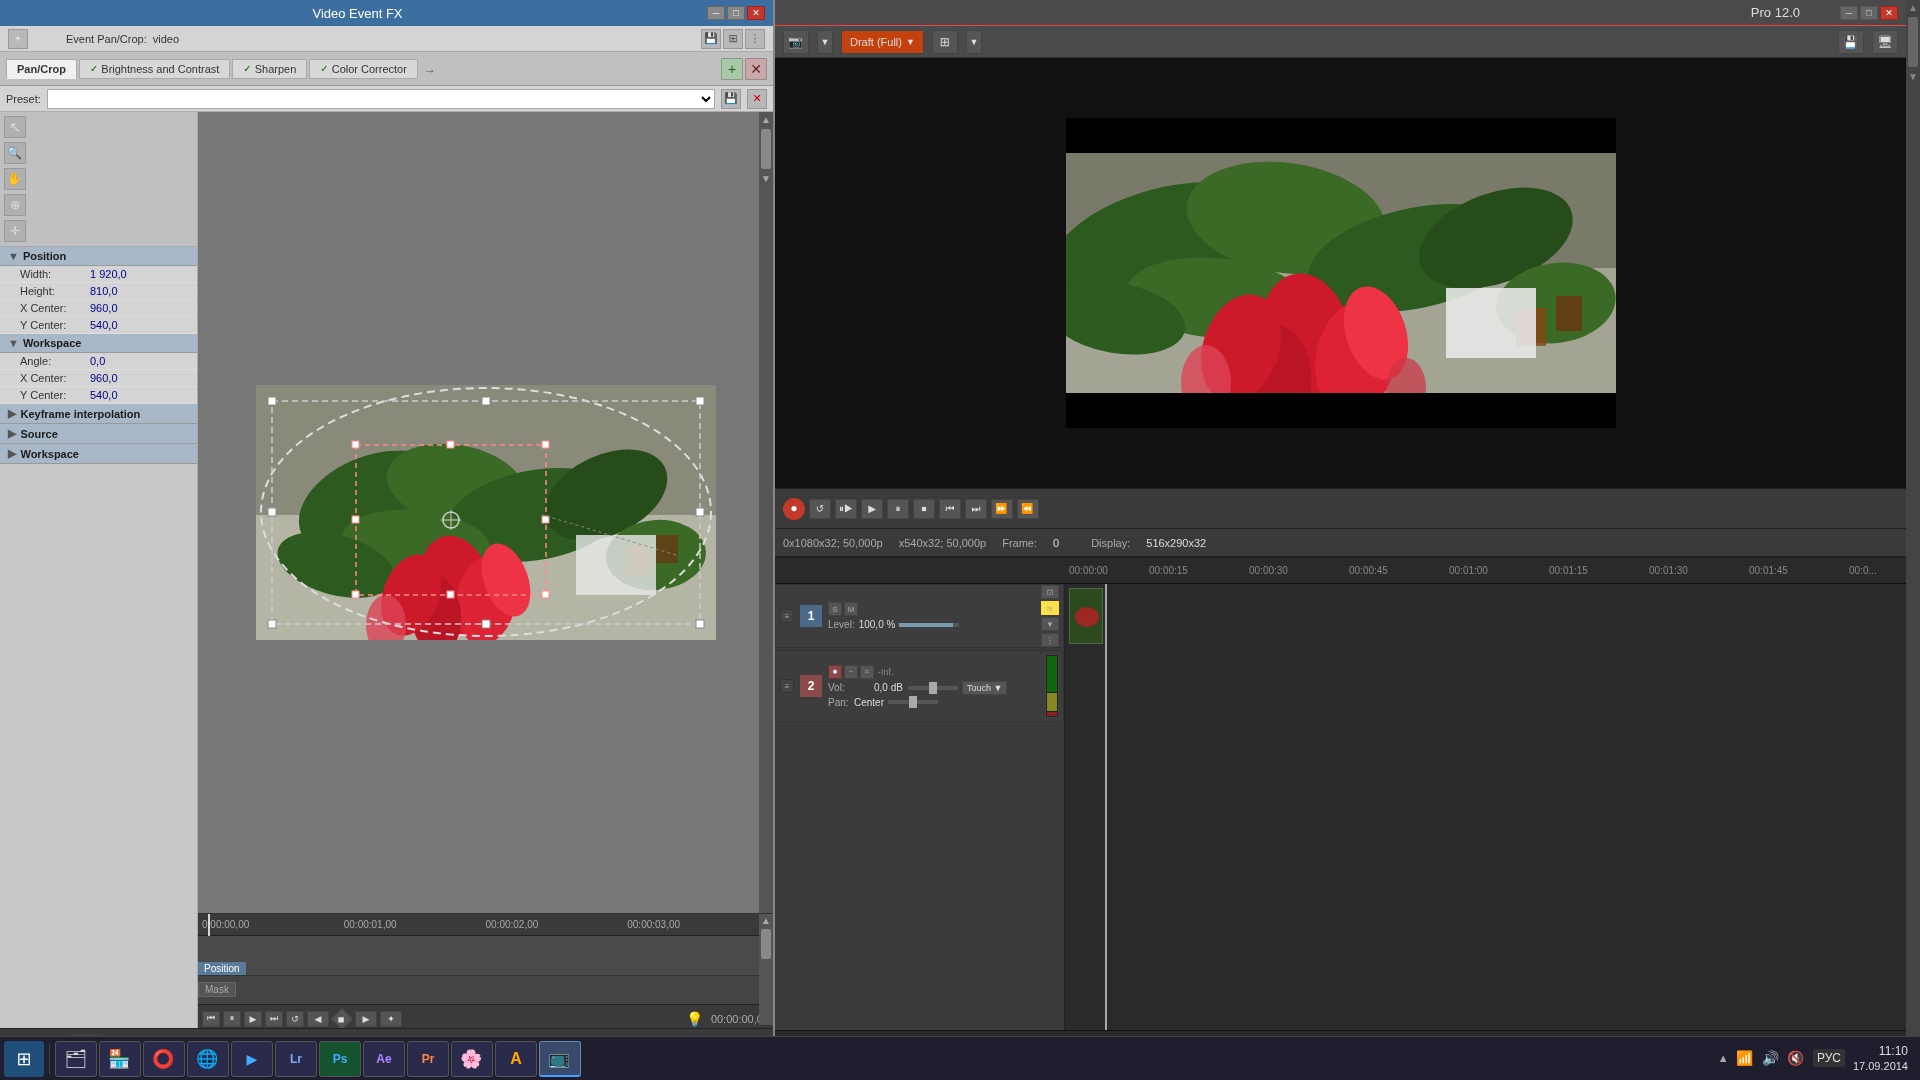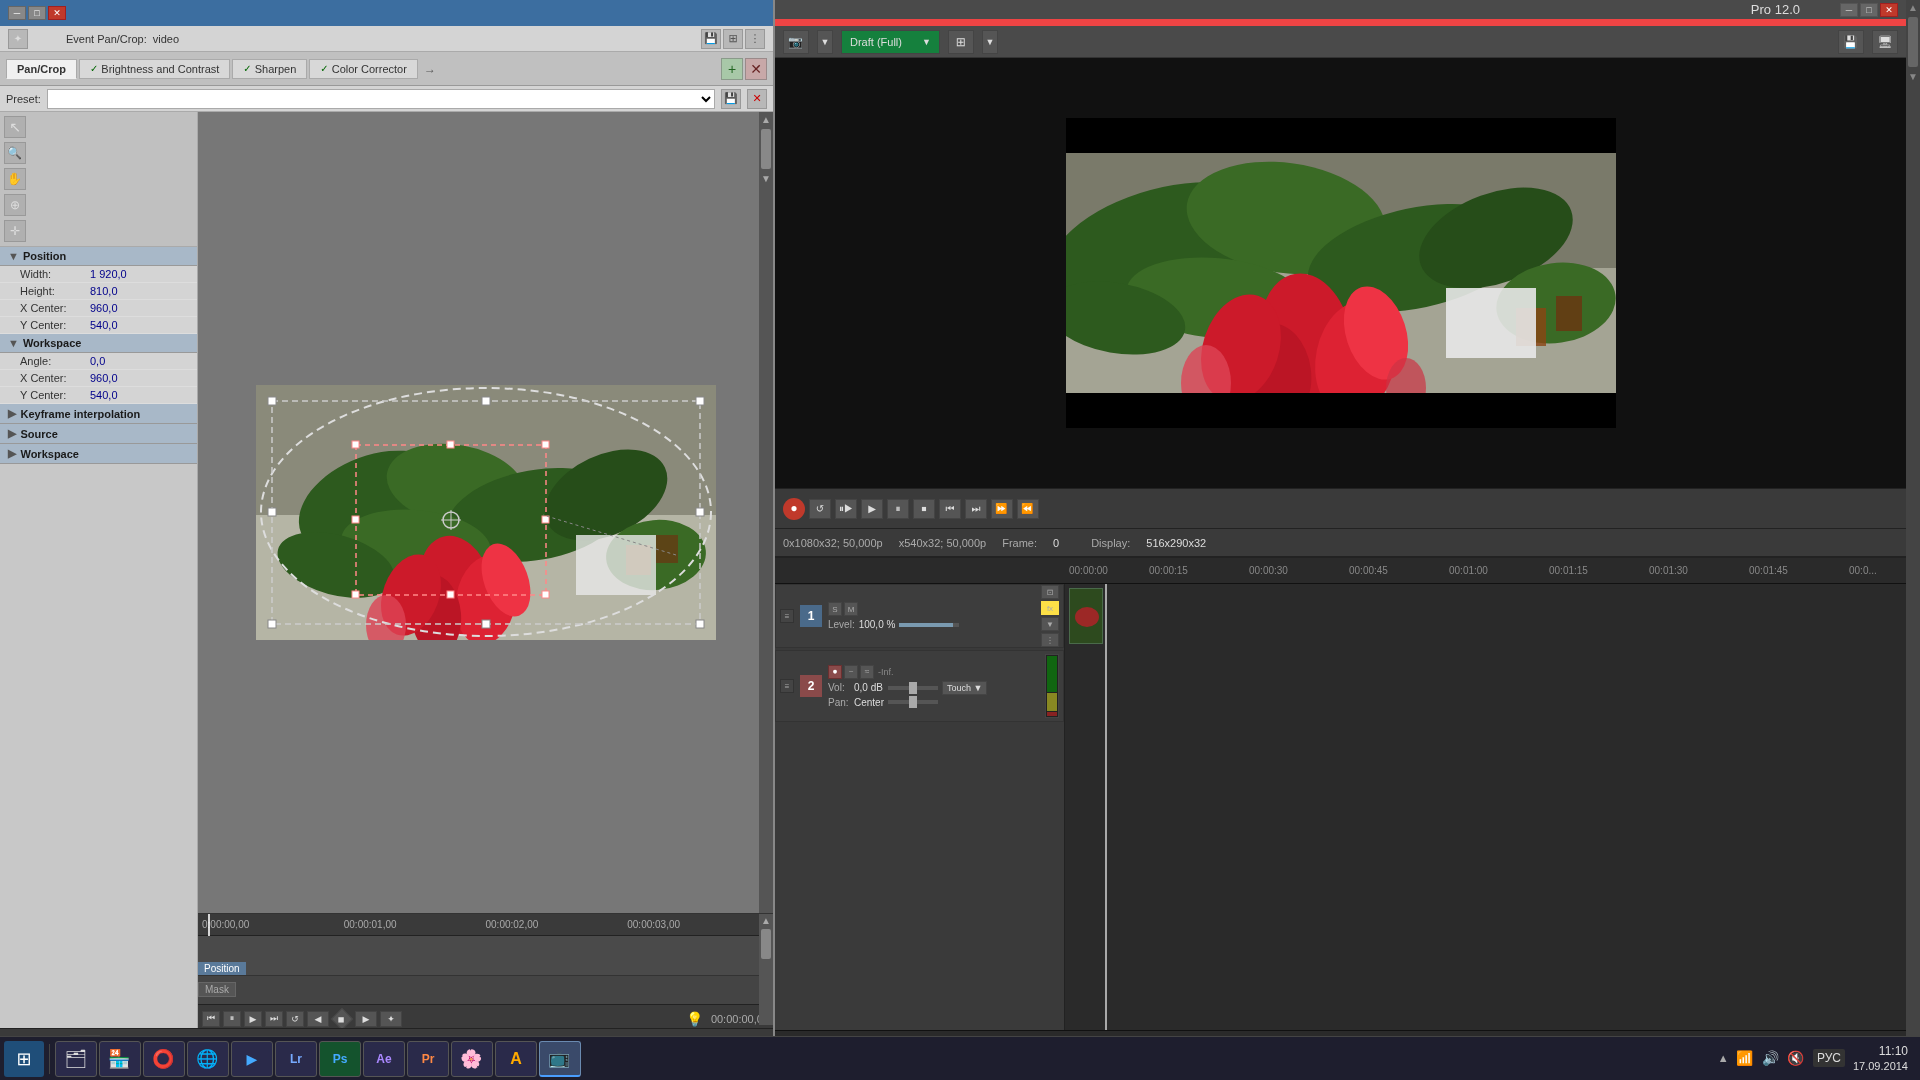--- a/index.html
+++ b/index.html
@@ -6,20 +6,21 @@
     body { font-family: 'Segoe UI', Tahoma, sans-serif; font-size: 11px; background: #2d2d2d; color: #ddd; overflow: hidden; width: 1920px; height: 1080px; }
   </style>
 </head>
 <body>
 
 <div style="display:flex; height:1080px; width:1920px; position:relative;">
 
   <div style="width:775px; background:#c8c8c8; display:flex; flex-direction:column; border-right:2px solid #888; position:relative; z-index:10;">
 
     <div style="background:#3c6ea0; color:#fff; display:flex; align-items:center; height:26px; padding:0 8px;">
+      <span style="flex:1; text-align:center; font-size:13px; font-weight:normal;">Video Event FX</span>
       <div style="display:flex; gap:2px;">
         <div style="background:#888; border:1px solid #666; width:18px; height:14px; display:flex; align-items:center; justify-content:center; font-size:9px; cursor:pointer;">─</div>
         <div style="background:#888; border:1px solid #666; width:18px; height:14px; display:flex; align-items:center; justify-content:center; font-size:9px; cursor:pointer;">□</div>
         <div style="background:#c0392b; border:1px solid #a02020; width:18px; height:14px; display:flex; align-items:center; justify-content:center; font-size:9px; cursor:pointer; color:#fff;">✕</div>
       </div>
     </div>
 
     <div style="background:#d4d4d4; display:flex; align-items:center; gap:6px; padding:3px 8px; height:26px; border-bottom:1px solid #aaa;">
 
       <div style="display:flex; gap:2px;">
@@ -262,33 +263,33 @@
     <div style="background:#2a2a2a; height:22px; display:flex; align-items:center; padding:0 6px; border-top:1px solid #111;">
       <span style="color:#aaa; font-size:11px;">Complete:</span>
       <span style="color:#aaa; font-size:11px; margin:0 2px;"> </span>
       <span style="color:#aaa; font-size:11px;">00:00:00</span>
     </div>
 
   </div>
 
   <div style="flex:1; background:#3a3a3a; display:flex; flex-direction:column;">
 
-    <div style="background:#4a4a4a; height:26px; display:flex; align-items:center; padding:0 8px; border-bottom:7px solid #ef4444;">
+    <div style="background:#4a4a4a; height:26px; display:flex; align-items:center; padding:0 8px; border-bottom:1px solid #ef4444;">
       <span style="flex:1; color:#ddd; font-size:13px; font-weight:normal; text-align:right; padding-right:40px;">Pro 12.0</span>
       <div style="display:flex; gap:2px; margin-left:auto;">
         <div style="background:#666; border:1px solid #555; width:18px; height:14px; display:flex; align-items:center; justify-content:center; font-size:9px; cursor:pointer; color:#ddd;">─</div>
         <div style="background:#666; border:1px solid #555; width:18px; height:14px; display:flex; align-items:center; justify-content:center; font-size:9px; cursor:pointer; color:#ddd;">□</div>
         <div style="background:#c0392b; border:1px solid #a02020; width:18px; height:14px; display:flex; align-items:center; justify-content:center; font-size:9px; cursor:pointer; color:#fff;">✕</div>
       </div>
     </div>
 
     <div style="background:#4a4a4a; height:32px; display:flex; align-items:center; padding:0 8px; gap:8px; border-bottom:1px solid #333;">
       <div style="background:#555; border:1px solid #444; color:#ddd; width:26px; height:24px; display:flex; align-items:center; justify-content:center; font-size:12px; cursor:pointer;">📷</div>
       <div style="background:#555; border:1px solid #444; color:#ddd; width:16px; height:24px; display:flex; align-items:center; justify-content:center; font-size:9px; cursor:pointer;">▼</div>
-      <div style="background:#15803d; border:1px solid #444; color:#ddd; padding:2px 8px; height:24px; display:flex; align-items:center; font-size:11px; cursor:pointer; gap:20px;">
+      <div style="background:#c2410c; border:1px solid #444; color:#ddd; padding:2px 8px; height:24px; display:flex; align-items:center; font-size:11px; cursor:pointer; gap:4px;">
         <span>Draft (Full)</span>
         <span style="font-size:9px;">▼</span>
       </div>
       <div style="background:#555; border:1px solid #444; color:#ddd; width:26px; height:24px; display:flex; align-items:center; justify-content:center; font-size:12px; cursor:pointer;">⊞</div>
       <div style="background:#555; border:1px solid #444; color:#ddd; width:16px; height:24px; display:flex; align-items:center; justify-content:center; font-size:9px; cursor:pointer;">▼</div>
       <div style="flex:1;"></div>
       <div style="background:#555; border:1px solid #444; color:#ddd; width:26px; height:24px; display:flex; align-items:center; justify-content:center; font-size:12px; cursor:pointer;">💾</div>
       <div style="background:#555; border:1px solid #444; color:#ddd; width:26px; height:24px; display:flex; align-items:center; justify-content:center; font-size:12px; cursor:pointer;">🖥</div>
     </div>
 
@@ -411,21 +412,21 @@
               <div style="display:flex; align-items:center; gap:4px; margin-bottom:2px;">
                 <div style="display:flex; gap:2px;">
                   <div style="background:#8a4a4a; border:1px solid #6a3030; width:14px; height:14px; display:flex; align-items:center; justify-content:center; font-size:8px; cursor:pointer; color:#fff;">⏺</div>
                   <div style="background:#555; border:1px solid #444; width:14px; height:14px; display:flex; align-items:center; justify-content:center; font-size:8px; cursor:pointer; color:#aaa;">~</div>
                   <div style="background:#555; border:1px solid #444; width:14px; height:14px; display:flex; align-items:center; justify-content:center; font-size:8px; cursor:pointer; color:#aaa;">≈</div>
                 </div>
                 <span style="color:#888; font-size:9px;">-Inf.</span>
               </div>
               <div style="display:flex; align-items:center; gap:4px; font-size:10px; color:#aaa; margin-bottom:2px;">
                 <span style="width:22px;">Vol:</span>
-                <span style="color:#ddd; width:30px;">0,0 dB</span>
+                <span style="color:#ddd; width:30px;margin-left:20px;">0,0 dB</span>
                 <div style="width:50px; height:4px; background:#555; cursor:pointer; position:relative;">
                   <div style="position:absolute; left:50%; top:-4px; width:8px; height:12px; background:#aaa; transform:translateX(-50%);"></div>
                 </div>
                 <div style="background:#555; border:1px solid #444; padding:1px 4px; font-size:9px; cursor:pointer; color:#ddd;">Touch ▼</div>
               </div>
               <div style="display:flex; align-items:center; gap:4px; font-size:10px; color:#aaa;">
                 <span style="width:22px;">Pan:</span>
                 <span style="color:#ddd; width:30px;">Center</span>
                 <div style="width:50px; height:4px; background:#555; cursor:pointer; position:relative;">
                   <div style="position:absolute; left:50%; top:-4px; width:8px; height:12px; background:#aaa; transform:translateX(-50%);"></div>

